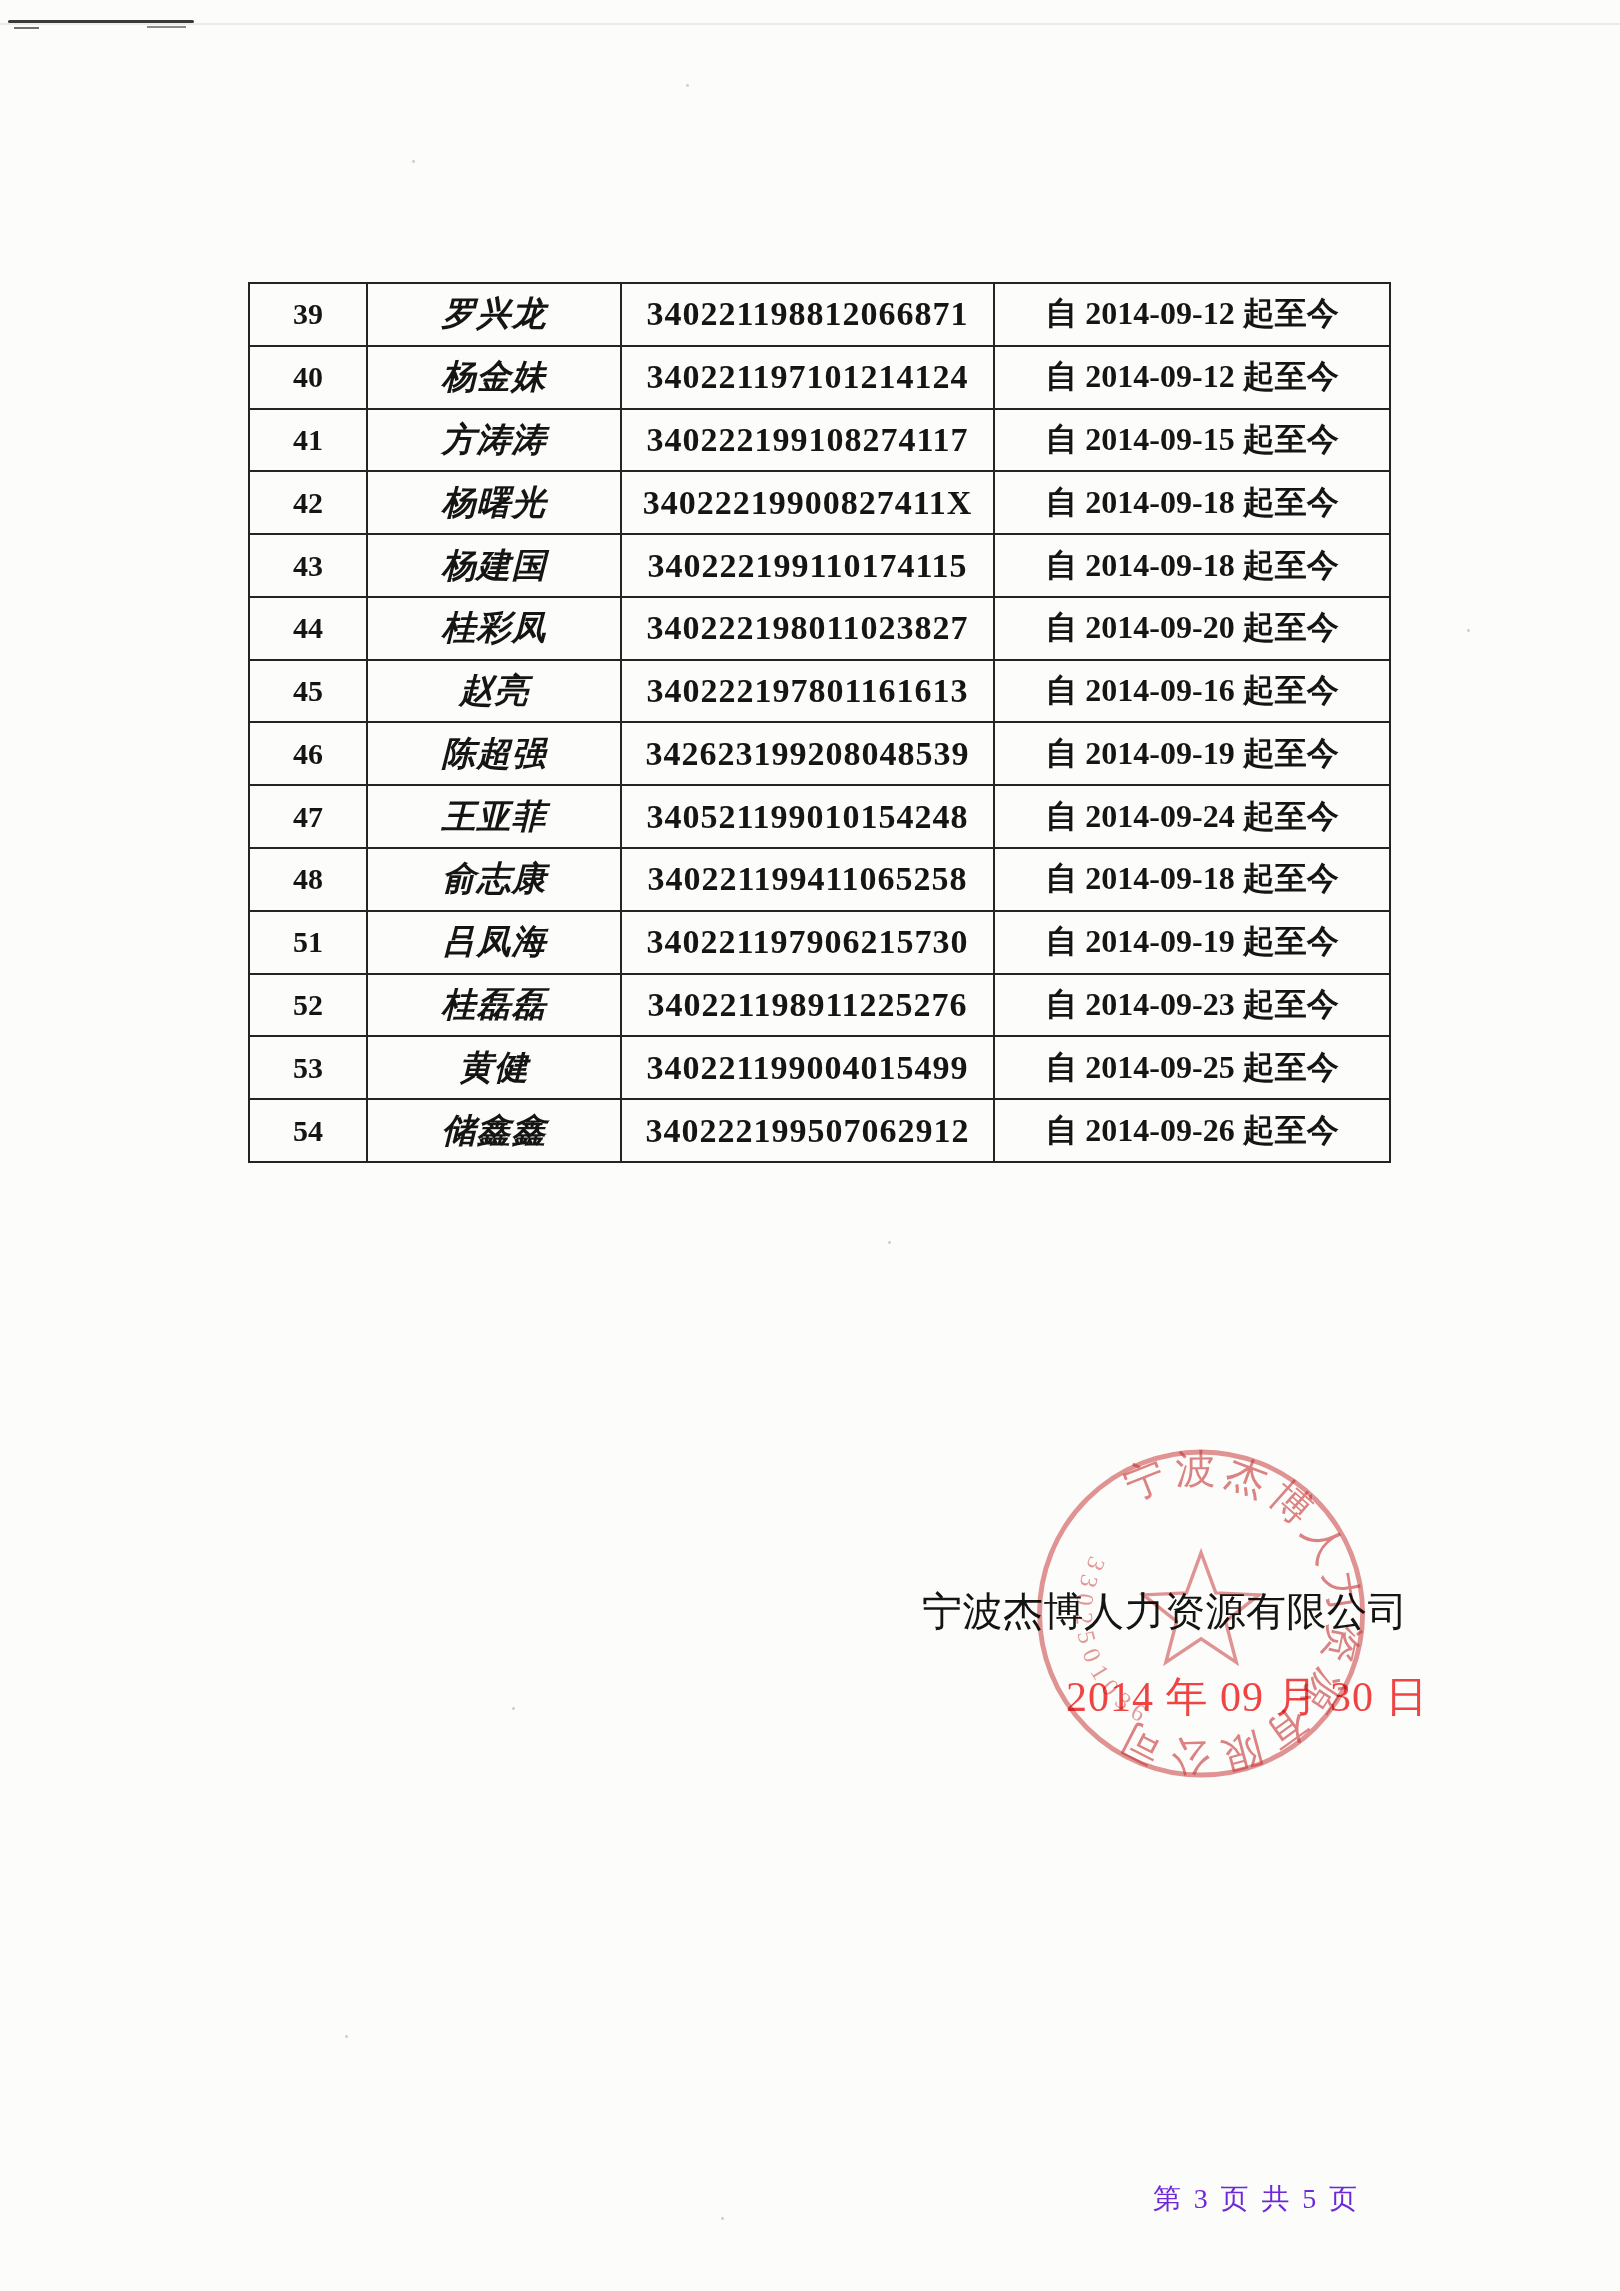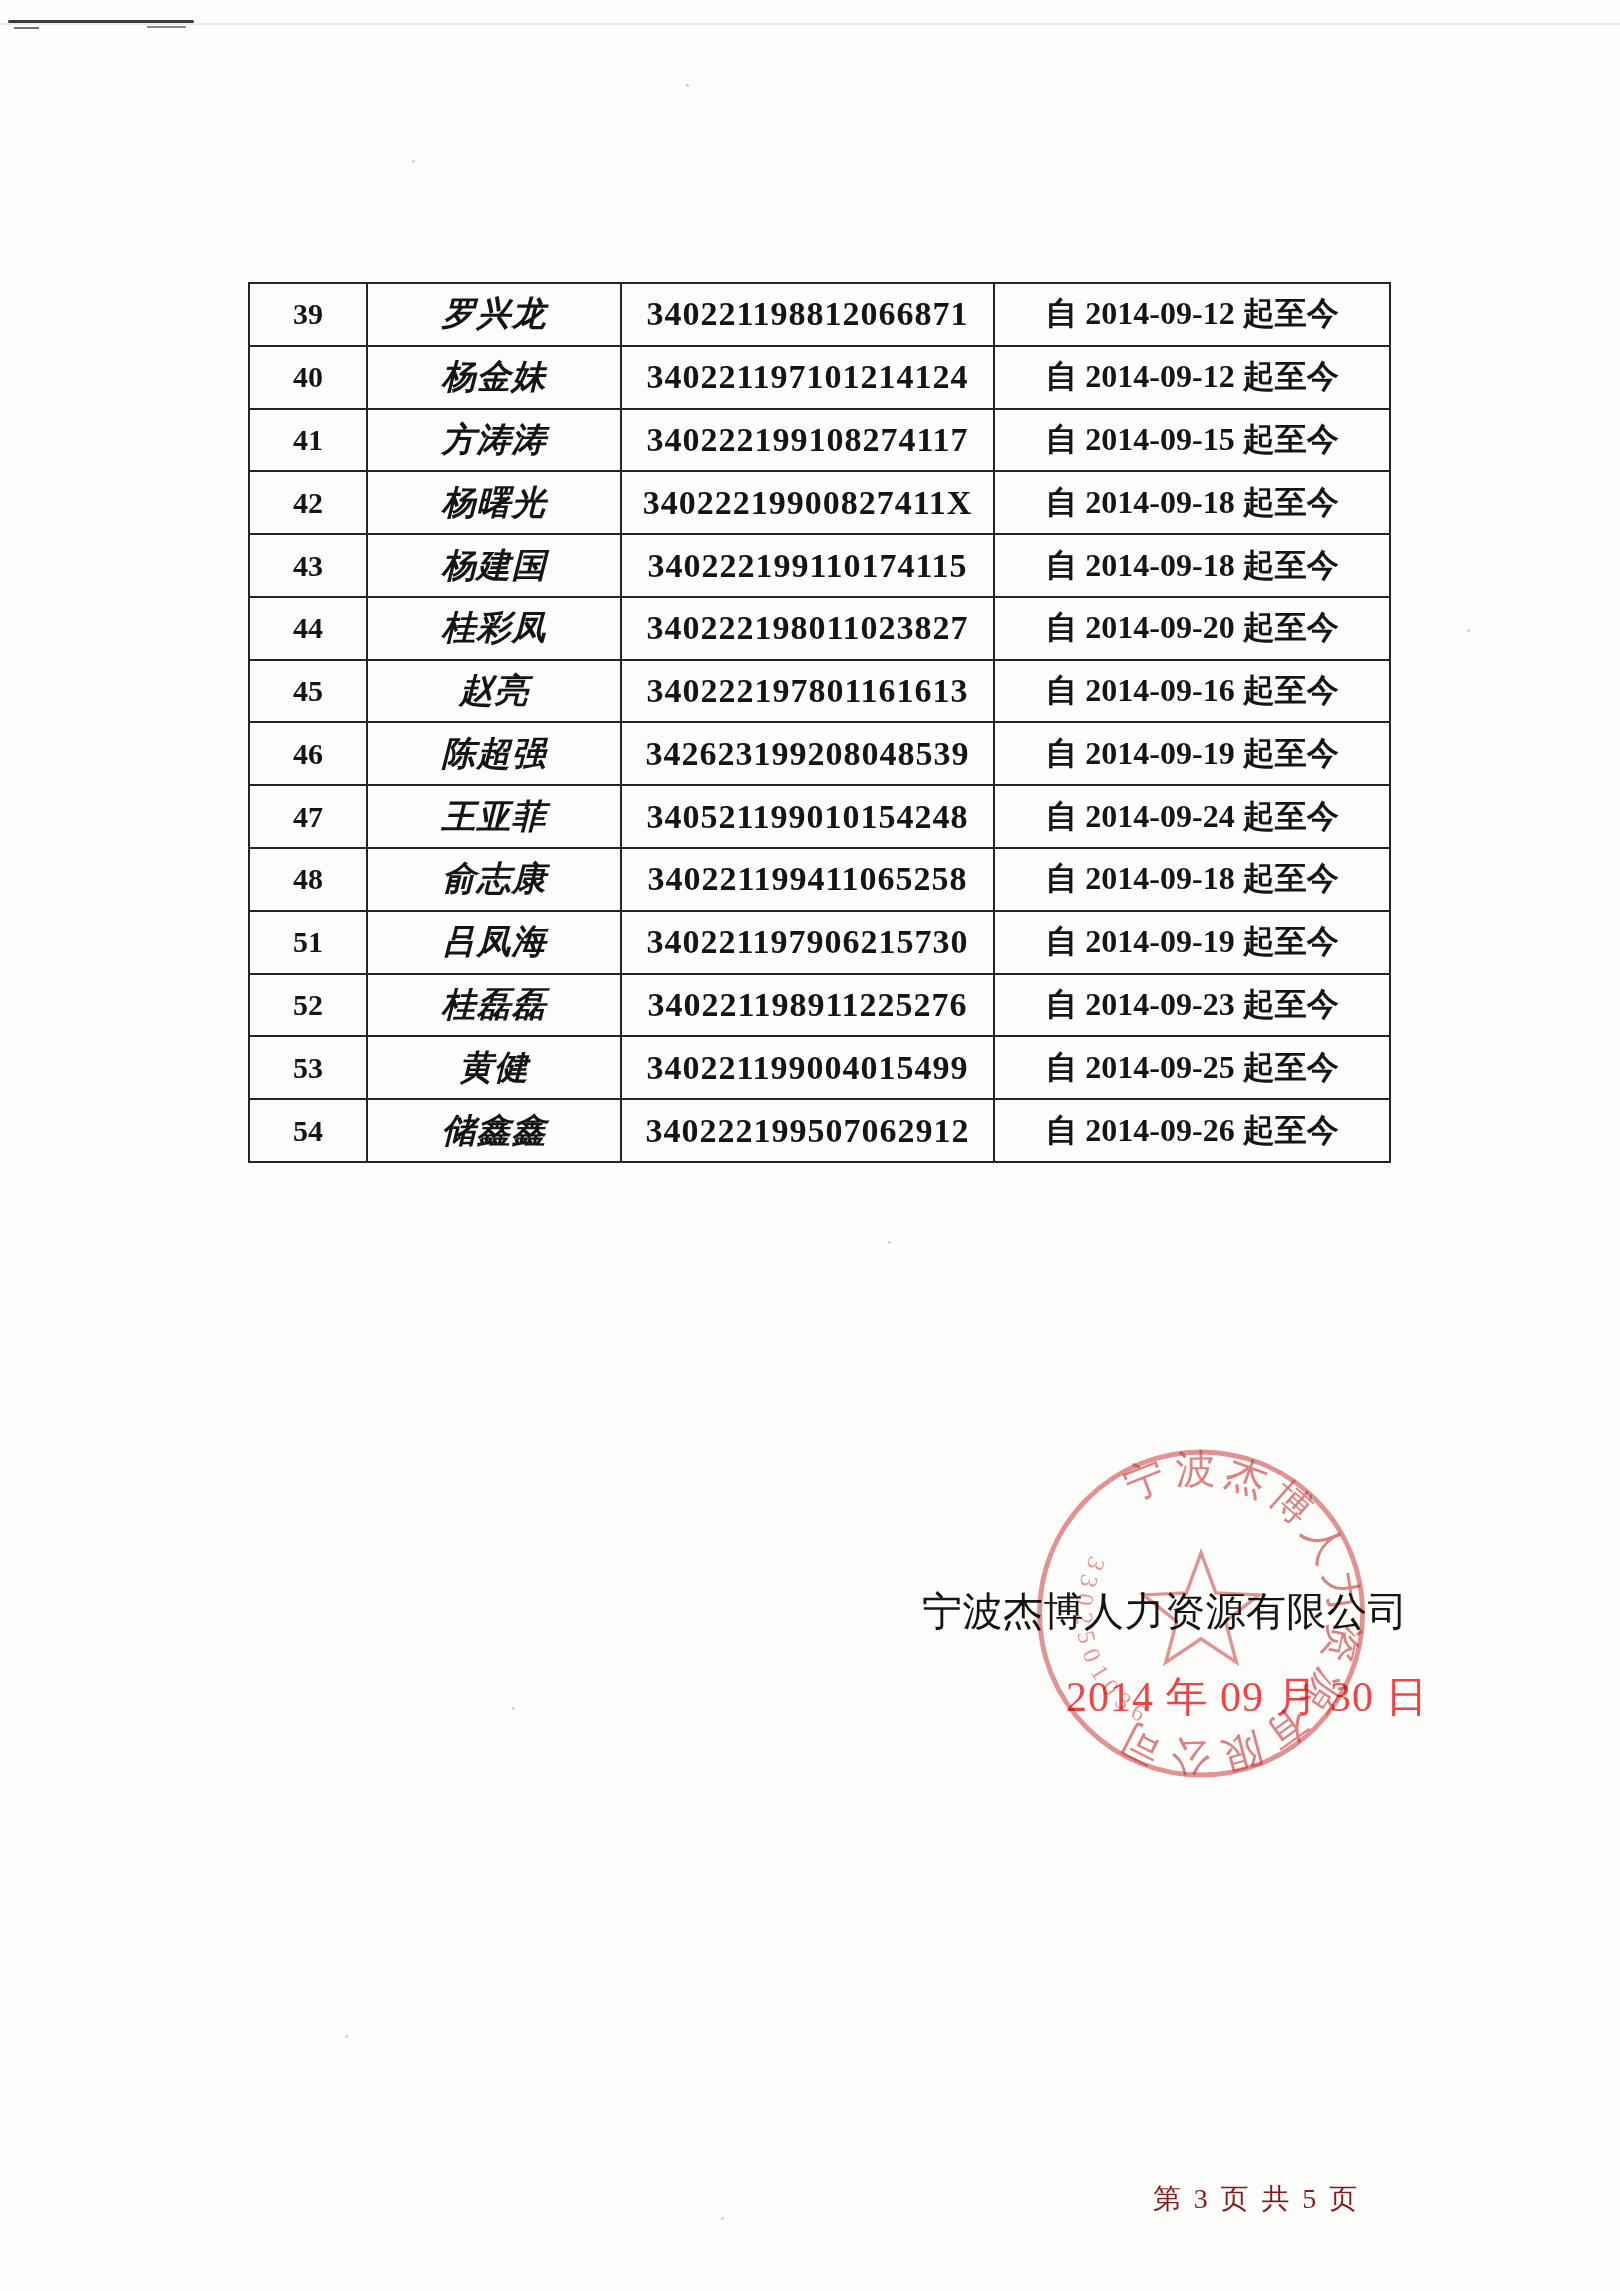--- a/index.html
+++ b/index.html
@@ -33,21 +33,21 @@
     padding:0;overflow:hidden;white-space:nowrap;
   }
   td.c-no{font-size:30px;}
   td.c-name{font-size:34px;letter-spacing:1px;font-style:italic;}
   td.c-id{font-size:34px;letter-spacing:1px;}
   td.c-period{font-size:32px;}
 
   
   .company-line{position:absolute;left:922px;top:1584px;font-size:40px;letter-spacing:0.5px;color:#141412;z-index:2;}
   .date-line{position:absolute;left:1066px;top:1669px;font-size:42px;letter-spacing:1px;color:#ef4444;z-index:2;}
-  .footer-line{position:absolute;left:1153px;top:2180px;font-size:28px;letter-spacing:2.9px;color:#7f1d1d;}
+  .footer-line{position:absolute;left:1153px;top:2180px;font-size:28px;letter-spacing:2.9px;color:#6d28d9;}
 
   
   svg.stamp{position:absolute;left:1019px;top:1431px;z-index:3;mix-blend-mode:multiply;}
   .stamp-stroke{fill:none;stroke:rgba(204,62,62,0.55);}
   .stamp-text{fill:rgba(201,56,56,0.62);font-family:"Liberation Serif","DejaVu Serif",serif;}
   .stamp-serial{fill:rgba(201,56,56,0.50);font-family:"Liberation Serif","DejaVu Serif",serif;}
 </style>
 </head>
 <body>
 

